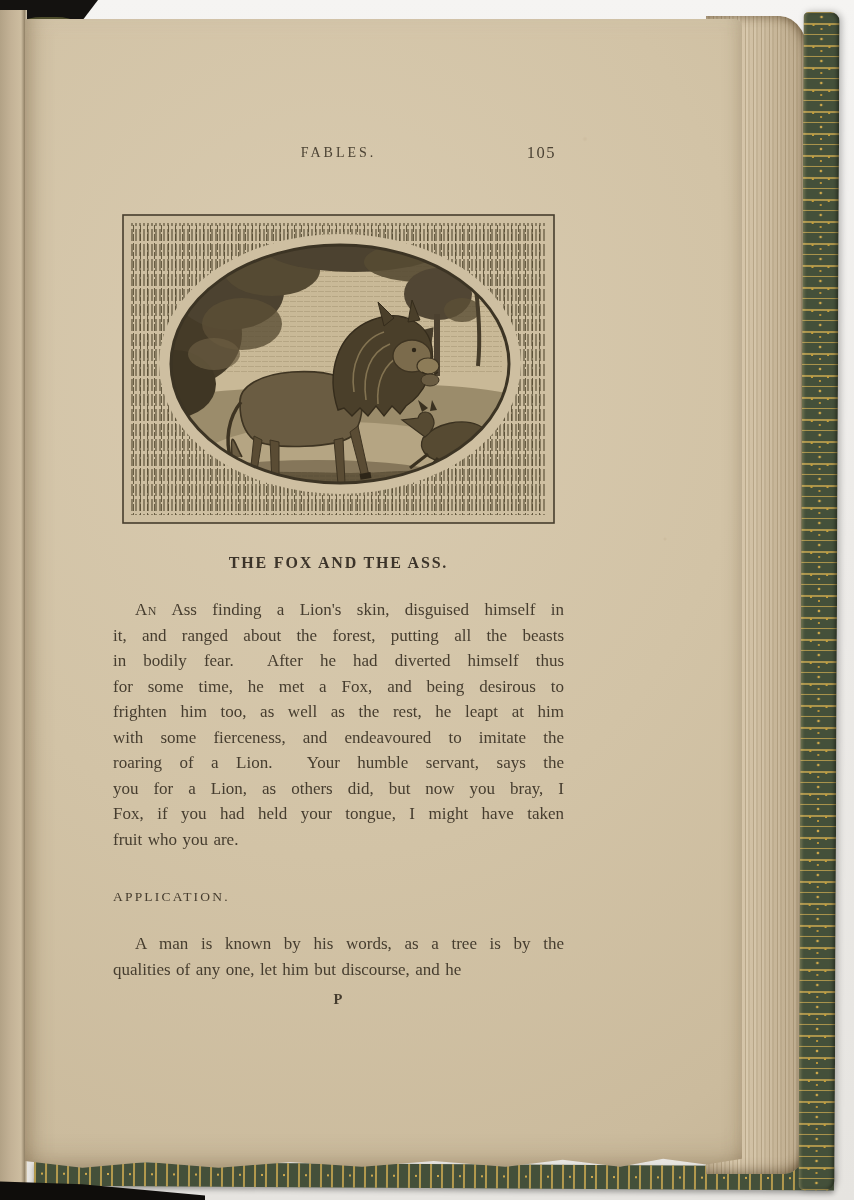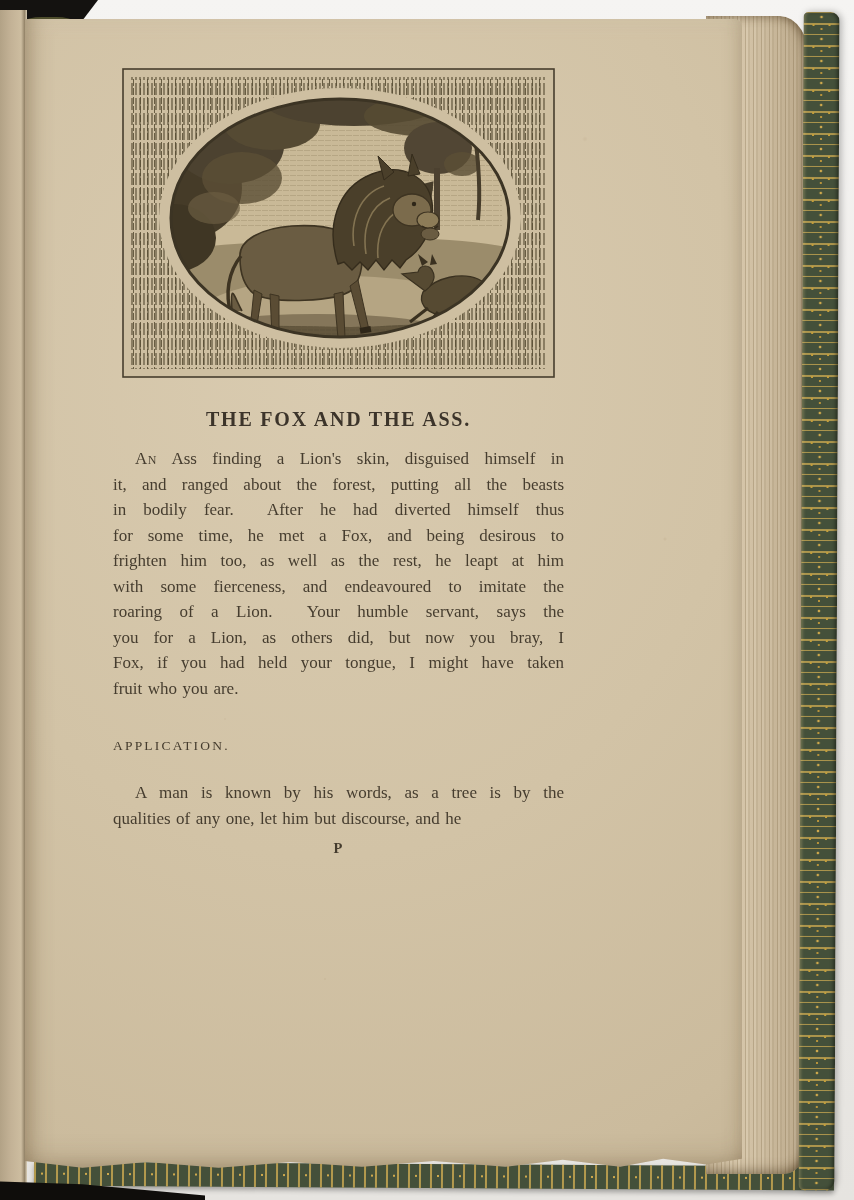--- a/index.html
+++ b/index.html
@@ -80,24 +80,24 @@
       radial-gradient(circle 2px at 200px 700px,rgba(130,100,60,.2),transparent 70%);}
 
   
   .column{position:absolute;left:88px;top:0;width:451px;}
   .running-head{position:relative;margin-top:126px;height:20px;}
   .running-title{display:block;text-align:center;font-size:14px;letter-spacing:3px;color:#4c4334;}
   .page-number{position:absolute;right:8px;top:-2px;font-size:16.5px;letter-spacing:1.5px;color:#4c4334;}
 
   .engraving-wrap{margin:49px auto 0;width:433px;height:310px;}
 
-  .fable-title{margin-top:30px;text-align:center;font-size:20px;font-weight:700;
+  .fable-title{margin-top:30px;text-align:center;font-size:16px;font-weight:700;
     letter-spacing:1.8px;color:#3c342a;}
 
-  .paragraphs{margin-top:15px;}
+  .paragraphs{margin-top:25px;}
   .app-paragraphs{margin-top:26px;}
   .line{font-size:17px;line-height:25.5px;white-space:nowrap;word-spacing:1.2px;color:var(--ink);}
   .line.just{text-align:justify;text-align-last:justify;}
   .line.indent{text-indent:22px;}
   .lead{font-variant:small-caps;letter-spacing:.5px;}
 
   .application-heading{margin-top:37px;text-align:left;font-size:13.5px;
     letter-spacing:2.2px;color:#453c2e;}
 
   .signature-mark{margin-top:9px;text-align:center;font-size:14.5px;font-weight:700;
@@ -110,20 +110,24 @@
 <div class="abs moss-sliver"></div>
 <div class="abs gutter-strip"></div>
 <div class="abs cover-bottom"></div>
 <div class="abs page-stack"></div>
 <div class="abs cover-right"></div>
 <div class="abs cover-corner-bl"></div>
 
 <div class="abs page">
   <div class="column">
 
+    <div class="running-head">
+      <span class="running-title">FABLES.</span>
+      <span class="page-number">105</span>
+    </div>
 
     <div class="engraving-wrap" role="img" aria-label="Oval wood-engraved vignette: an Ass disguised in a Lion's skin stands in a wooded landscape confronting a crouching Fox, with trees at left and a palm at right, set in a hatched rectangular frame">
       <svg width="433" height="310" viewBox="0 0 433 310">
         <defs>
           <pattern id="vh1" width="4" height="15" patternUnits="userSpaceOnUse">
             <line x1="2" y1="0" x2="2" y2="12" stroke="#51462f" stroke-width="1.1"></line>
           </pattern>
           <pattern id="vh2" width="7" height="9" patternUnits="userSpaceOnUse">
             <line x1="4.5" y1="2" x2="4.5" y2="9" stroke="#564b33" stroke-width="1"></line>
           </pattern>

